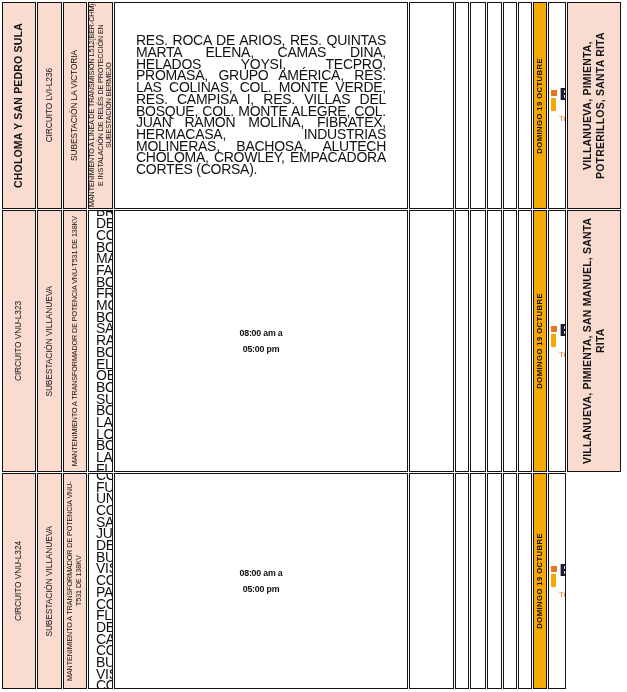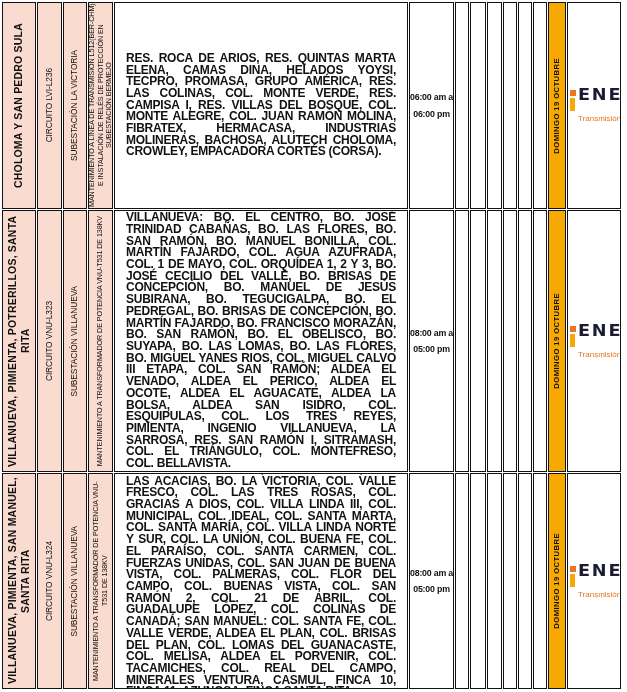--- a/index.html
+++ b/index.html
@@ -30,25 +30,24 @@
     text-align:center;
     max-height:100%;
     line-height:1.15;
     white-space:normal;
   }
   .zone-cell .vtext{font-weight:bold;font-size:10.5px;letter-spacing:0.2px;line-height:1.25;}
   .circuit-cell .vtext,.sub-cell .vtext{font-size:8.4px;letter-spacing:-0.1px;}
   .work-cell .vtext{font-size:7.2px;line-height:1.2;letter-spacing:-0.1px;}
   .areas-cell{padding:6px 7px;}
   .areas-cell p{
-    margin:4px;width:100%;
-    font-size:12px;line-height:11.7px;
+    margin:14px;width:100%;
+    font-size:14px;line-height:11.7px;
     letter-spacing:-0.25px;
     text-align:justify;
-    font-weight:bold;
   }
   .time-cell{flex-direction:column;font-weight:bold;font-size:8.8px;line-height:1.85;letter-spacing:-0.2px;}
   .date-cell .vtext{font-weight:bold;font-size:7.7px;letter-spacing:0.4px;color:#111;}
   .logo-cell{justify-content:flex-start;padding-left:2px;}
   .logo{display:flex;align-items:flex-start;}
   .logo-icon{display:flex;flex-direction:column;align-items:flex-start;margin-right:2px;margin-top:2px;}
   .logo-icon .li-top{width:6px;height:6px;background:var(--logo_orange,#E87722);margin-bottom:2px;}
   .logo-icon .li-bar{width:5px;height:13px;background:var(--orange,#F8A901);}
   .logo-text{display:flex;flex-direction:column;}
   .logo-enee{
@@ -78,24 +77,20 @@
       <div class="vtext">CIRCUITO LVI-L236</div>
     </div>
     <div class="cell peach sub-cell">
       <div class="vtext">SUBESTACIÓN LA VICTORIA</div>
     </div>
     <div class="cell peach work-cell">
       <div class="vtext">MANTENIMIENTO A LÍNEA DE TRANSMISIÓN L512(BER-CHM) E INSTALACIÓN DE RELÉS DE PROTECCIÓN EN SUBESTACIÓN BERMEJO</div>
     </div>
     <div class="cell areas-cell">
       <p>RES. ROCA DE ARIOS, RES. QUINTAS MARTA ELENA, CAMAS DINA, HELADOS YOYSI, TECPRO, PROMASA, GRUPO AMÉRICA, RES. LAS COLINAS, COL. MONTE VERDE, RES. CAMPISA I, RES. VILLAS DEL BOSQUE, COL. MONTE ALEGRE, COL. JUAN RAMÓN MOLINA, FIBRATEX, HERMACASA, INDUSTRIAS MOLINERAS, BACHOSA, ALUTECH CHOLOMA, CROWLEY, EMPACADORA CORTÉS (CORSA).</p>
-    </div>
-    <div class="cell time-cell">
-      <span>06:00 am a</span>
-      <span>06:00 pm</span>
     </div>
     <div class="cell"></div>
     <div class="cell"></div>
     <div class="cell"></div>
     <div class="cell"></div>
     <div class="cell"></div>
     <div class="cell"></div>
     <div class="cell orange-col date-cell">
       <div class="vtext">DOMINGO 19  OCTUBRE</div>
     </div>

